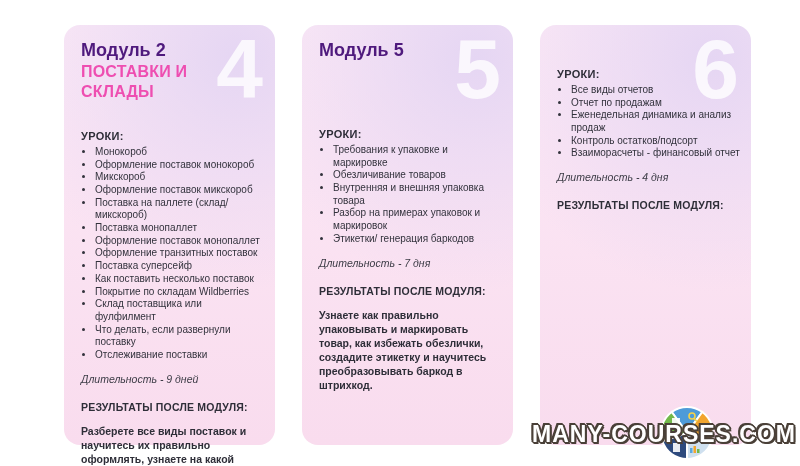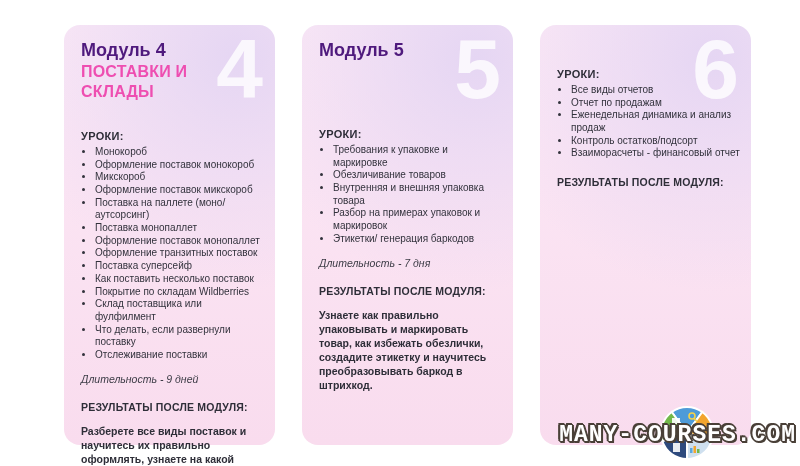--- a/index.html
+++ b/index.html
@@ -60,49 +60,49 @@
   .results-text {
     margin-top:11px; font-size:10.5px; font-weight:bold; color:#2e2e38;
     line-height:1.35;
   }
   .logo {
     position:absolute; right:86px; bottom:6px;
     width:54px; height:54px; z-index:5;
   }
   .watermark {
     position:absolute; right:4px; bottom:18px; z-index:6;
-    font-family:Liberation Mono, monospace;
+    font-family:Liberation Sans, sans-serif;
     font-weight:bold; font-size:23px; letter-spacing:1px;
     color:#ffffff;
     text-shadow:
       -2px 0 0 #4a4038, 2px 0 0 #4a4038, 0 -2px 0 #4a4038, 0 2px 0 #4a4038,
       -1px -1px 0 #4a4038, 1px -1px 0 #4a4038, -1px 1px 0 #4a4038, 1px 1px 0 #4a4038,
       -2px -2px 0 #4a4038, 2px 2px 0 #4a4038;
     white-space:nowrap;
     padding-left:12px;
   }
 </style>
 </head>
 <body>
 
 <div class="cards">
 
   <div class="card">
     <div class="big-number">4</div>
     <div class="card-header">
-      <div class="card-title">Модуль 4</div>
+      <div class="card-title">Модуль 2</div>
       <div class="card-subtitle">ПОСТАВКИ И СКЛАДЫ</div>
     </div>
     <div class="lessons-label">УРОКИ:</div>
     <ul class="lessons">
         <li>Монокороб</li>
         <li>Оформление поставок монокороб</li>
         <li>Микскороб</li>
         <li>Оформление поставок микскороб</li>
-        <li>Поставка на паллете (моно/аутсорсинг)</li>
+        <li>Поставка на паллете (склад/микскороб)</li>
         <li>Поставка монопаллет</li>
         <li>Оформление поставок монопаллет</li>
         <li>Оформление транзитных поставок</li>
         <li>Поставка суперсейф</li>
         <li>Как поставить несколько поставок</li>
         <li>Покрытие по складам Wildberries</li>
         <li>Склад поставщика или фулфилмент</li>
         <li>Что делать, если развернули поставку</li>
         <li>Отслеживание поставки</li>
       </ul>
@@ -132,20 +132,21 @@
   <div class="card">
     <div class="big-number">6</div>
     <div class="lessons-label">УРОКИ:</div>
     <ul class="lessons">
         <li>Все виды отчетов</li>
         <li>Отчет по продажам</li>
         <li>Еженедельная динамика и анализ продаж</li>
         <li>Контроль остатков/подсорт</li>
         <li>Взаиморасчеты - финансовый отчет</li>
       </ul>
+    <div class="duration">Длительность - 4 дня</div>
     <div class="results-label">РЕЗУЛЬТАТЫ ПОСЛЕ МОДУЛЯ:</div>
   </div>
 
 </div>
 
 <svg class="logo" viewBox="0 0 54 54" aria-hidden="true">
   <path d="M27,27 L11.7,6 A26,26 0 0 1 42.3,6 Z" fill="#4e9bd8" stroke="#ffffff" stroke-width="2"></path>
   <path d="M27,27 L42.3,6 A26,26 0 0 1 51.7,35 Z" fill="#f2a52e" stroke="#ffffff" stroke-width="2"></path>
   <path d="M27,27 L51.7,35 A26,26 0 0 1 27,53 Z" fill="#cfe0ef" stroke="#ffffff" stroke-width="2"></path>
   <path d="M27,27 L27,53 A26,26 0 0 1 2.3,35 Z" fill="#2e4a7d" stroke="#ffffff" stroke-width="2"></path>

